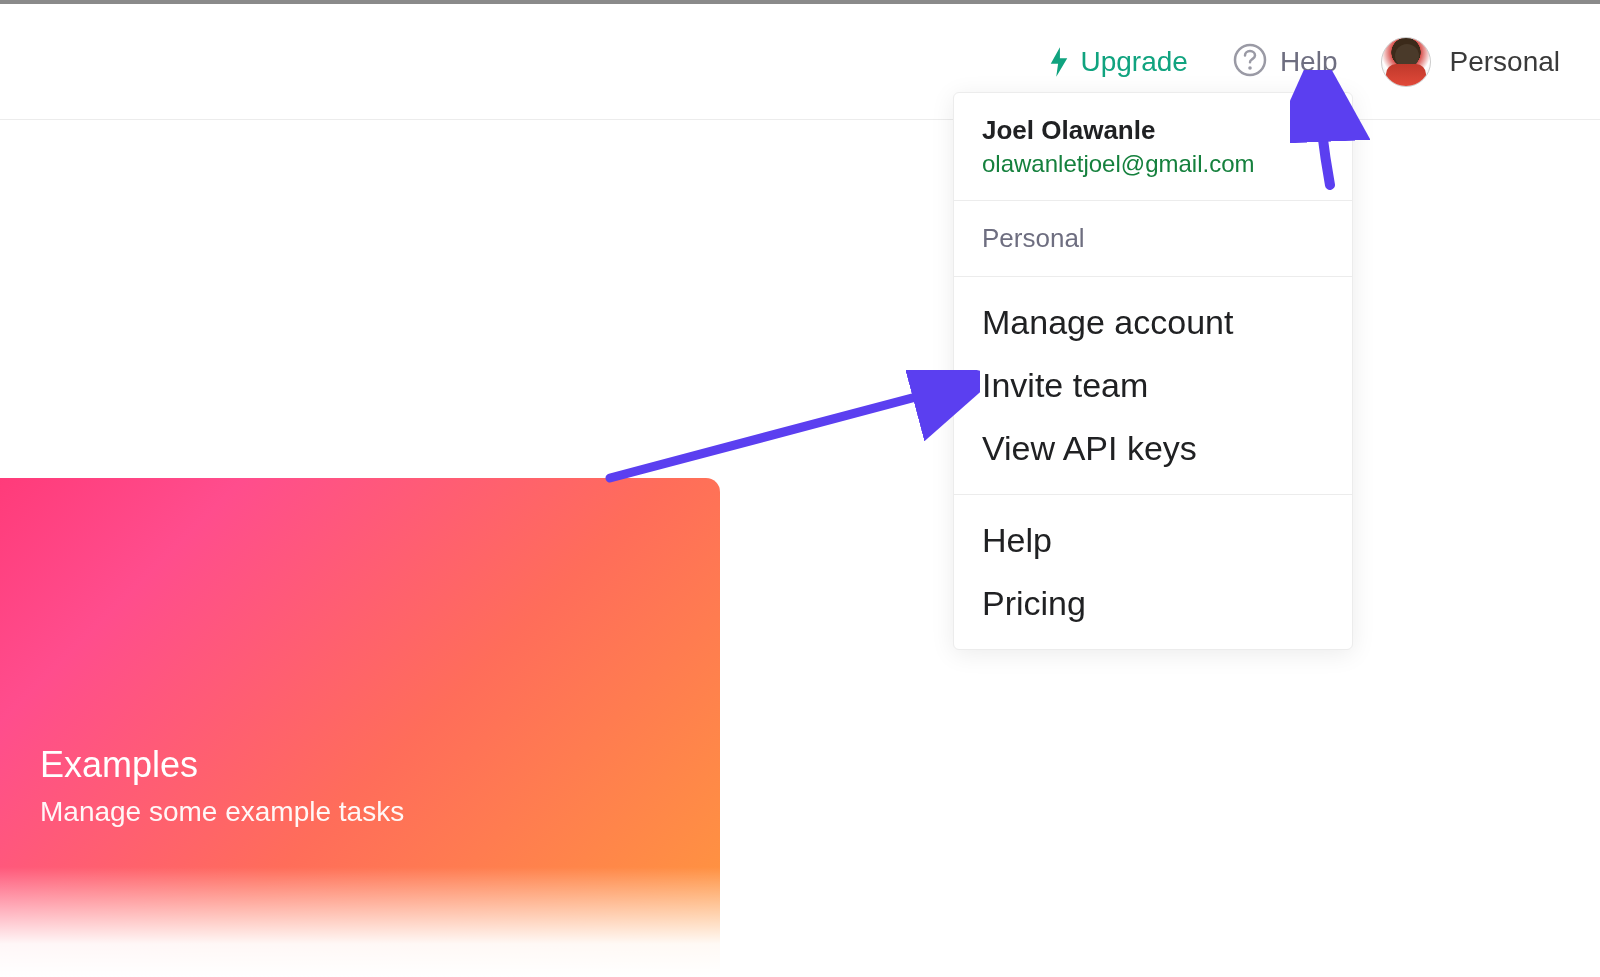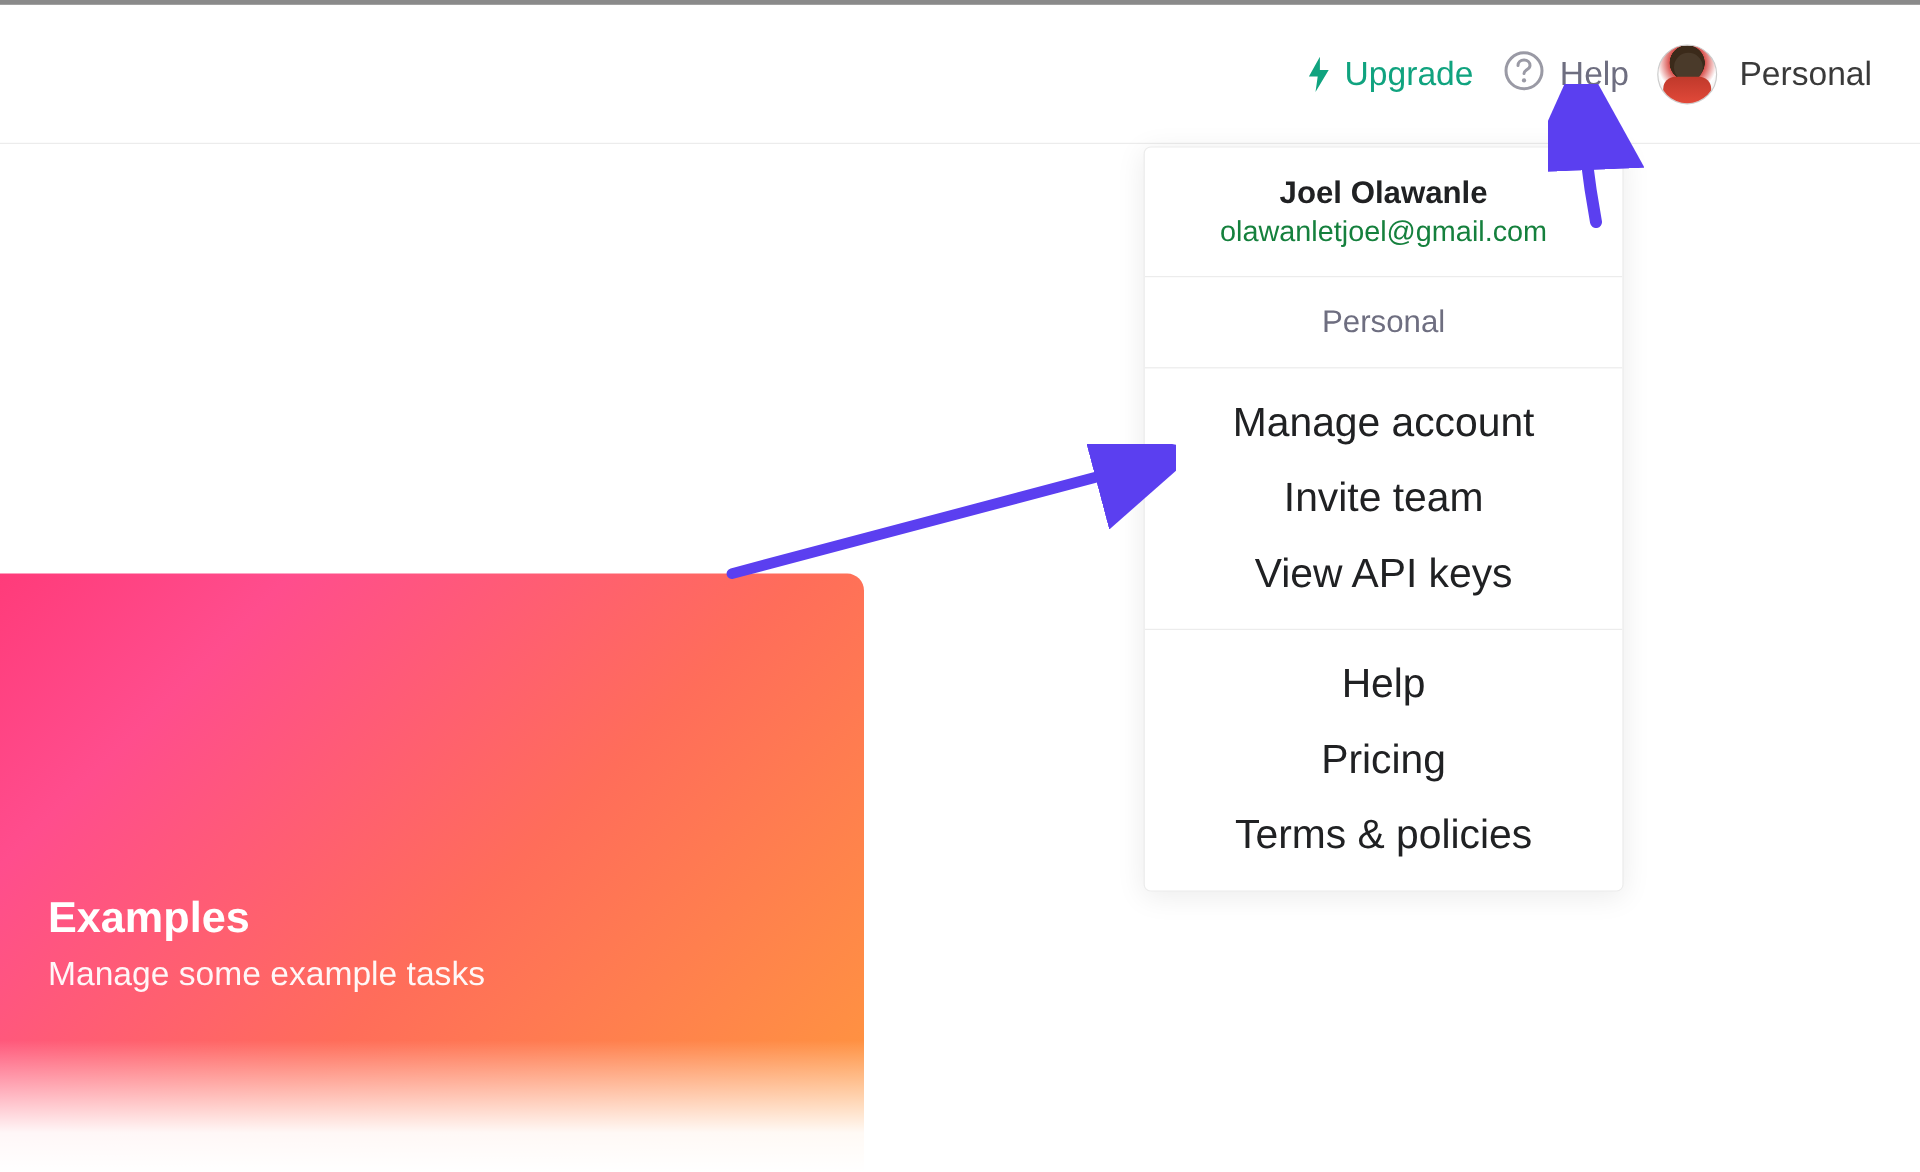--- a/index.html
+++ b/index.html
@@ -27,21 +27,21 @@
       position: absolute;
       top: 4px;
       left: 0;
       right: 0;
       height: 116px;
       display: flex;
       align-items: center;
       justify-content: flex-end;
       padding-right: 40px;
       border-bottom: 1px solid #ececec;
-      gap: 24px;
+      gap: 44px;
     }
     .upgrade-wrap {
       display: flex;
       align-items: center;
       gap: 10px;
       cursor: pointer;
     }
     .bolt-icon {
       display: inline-flex;
       align-items: center;
@@ -96,29 +96,28 @@
       height: 26px;
       background: linear-gradient(#c0392b, #e74c3c);
       border-radius: 10px 10px 0 0;
     }
     .profile-text {
       color: #3a3a3a;
       font-size: 28px;
     }
     .dropdown {
       position: absolute;
-      top: 122px;
+      top: 92px;
       left: 953px;
       width: 400px;
       background: #ffffff;
       border: 1px solid #ececec;
       border-radius: 6px;
       box-shadow: 0 4px 24px rgba(0,0,0,0.08);
       overflow: hidden;
-      text-align: center;
     }
     .dropdown-section {
       border-bottom: 1px solid #ececec;
     }
     .dropdown-section:last-child {
       border-bottom: none;
     }
     .dropdown-user {
       padding: 22px 28px;
     }
@@ -158,21 +157,21 @@
       border-radius: 0 14px 0 0;
       padding: 40px;
       display: flex;
       flex-direction: column;
       justify-content: flex-end;
       padding-bottom: 150px;
     }
     .examples-title {
       color: #ffffff;
       font-size: 36px;
-      font-weight: 700;
+      font-weight: 400;
       margin-bottom: 10px;
     }
     .examples-subtitle {
       color: #ffffff;
       font-size: 28px;
       opacity: 0.95;
     }
     .annotation-arrow {
       position: absolute;
       pointer-events: none;
@@ -234,21 +233,20 @@
 
   <div class="dropdown-section dropdown-items">
     <div class="dropdown-item">Manage account</div>
     <div class="dropdown-item">Invite team</div>
     <div class="dropdown-item">View API keys</div>
   </div>
 
   <div class="dropdown-section dropdown-items">
     <div class="dropdown-item">Help</div>
     <div class="dropdown-item">Pricing</div>
-    <div class="dropdown-item">Terms &amp; policies</div>
   </div>
 
 </div>
 
 <div class="examples-card">
   <div class="examples-title">Examples</div>
   <div class="examples-subtitle">Manage some example tasks</div>
 </div>
 
 <svg class="annotation-arrow" style="left:1290px; top:70px;" width="80" height="120" viewBox="0 0 80 120">

